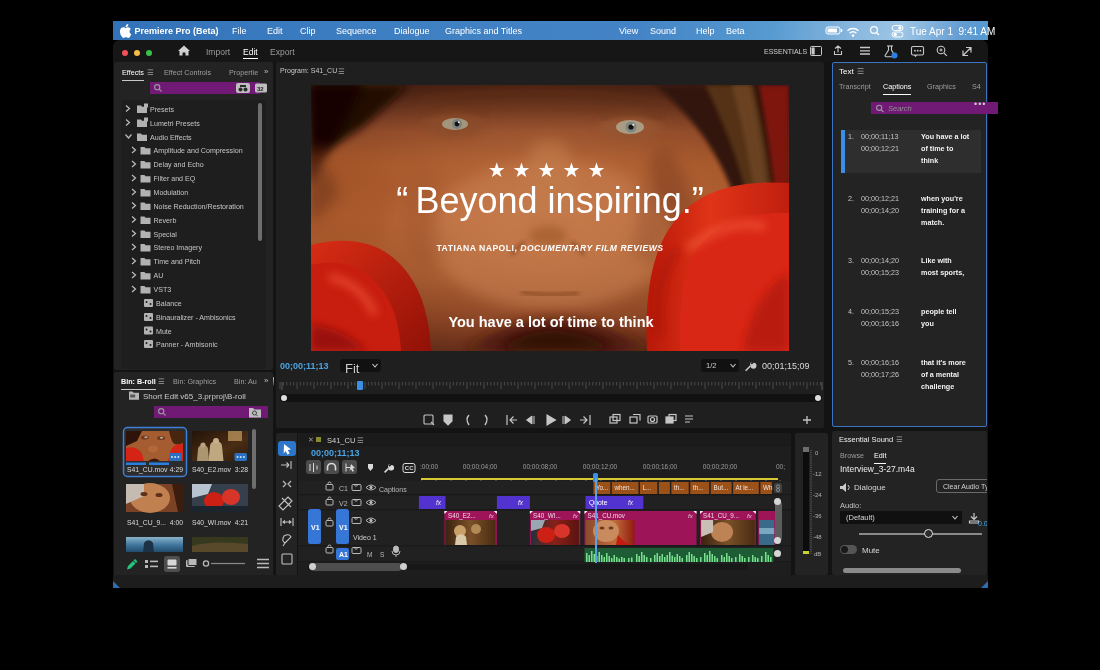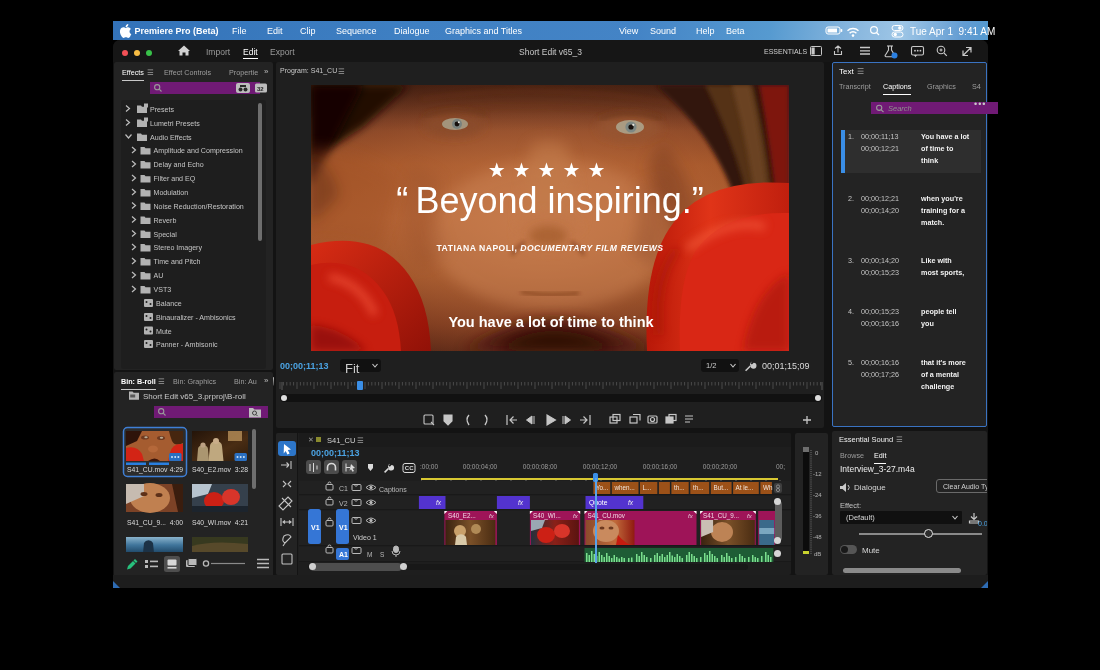--- a/index.html
+++ b/index.html
@@ -70,21 +70,20 @@
     <div id="titlebar" class="abs"></div>
     <div class="abs tl" style="left:9px;background:#f25056"></div>
     <div class="abs tl" style="left:21px;background:#f8bd44"></div>
     <div class="abs tl" style="left:33px;background:#38c149"></div>
     <svg class="abs" width="14" height="13" viewBox="0 0 14 13" style="left:64px;top:4px">
       <path d="M7 1.5 L13 7 H11.5 V11.5 H8.5 V8.5 H5.5 V11.5 H2.5 V7 H1z" fill="#d2d2d2"></path>
     </svg>
     <div class="abs" style="left:93px;top:7px;font-size:8.5px;color:#9b9b9b">Import</div>
     <div class="abs" style="left:130px;top:7px;font-size:8.5px;color:#fff;border-bottom:1px solid #fff;padding-bottom:1px">Edit</div>
     <div class="abs" style="left:157px;top:7px;font-size:8.5px;color:#9b9b9b">Export</div>
-    <div class="abs" style="left:0;top:7px;width:875px;text-align:center;font-size:8.5px;color:#c9c9c9">Short Edit v65_3</div>
     <div class="abs" style="left:651px;top:7.5px;font-size:7px;color:#cfcfcf">ESSENTIALS</div>
     <svg class="abs" width="180" height="22" viewBox="0 0 180 22" style="left:695px;top:0">
       <g stroke="#c8c8c8" fill="none" stroke-width="1">
         <rect x="2.5" y="6.5" width="11" height="9" rx="1"></rect>
         <rect x="3.5" y="7.5" width="3.2" height="7" fill="#c8c8c8" stroke="none"></rect>
         <path d="M30 6.5 v6 M27 8.5 l3-2.5 3 2.5 M26.5 11 v3.5 h7 V11" stroke-width="1.1"></path>
         <g stroke-width="1.3">
           <path d="M52 7.5 h10 M52 10.8 h10 M52 14 h10"></path>
         </g>
       </g>
@@ -914,21 +913,21 @@
       <div class="abs" style="left:64px;top:4px;color:#9e9e9e;font-size:7.5px">☰</div>
       <div class="abs ptab" style="left:8px;top:20px">Browse</div>
       <div class="abs ptab act" style="left:42px;top:20px;border-bottom:1.5px solid #fff;padding-bottom:3px">Edit</div>
       <div class="abs" style="left:8px;top:33px;font-size:8.5px;color:#ededed">Interview_3-27.m4a</div>
       <svg class="abs" width="14" height="11" viewBox="0 0 14 11" style="left:7px;top:51px">
         <path d="M1 4 h2.5 L7 1 v9 L3.5 7 H1z" fill="#c9c9c9"></path>
         <path d="M9 3 a3.5 3.5 0 0 1 0 5" fill="none" stroke="#c9c9c9" stroke-width="1"></path>
       </svg>
       <div class="abs" style="left:22px;top:52px;font-size:8px;color:#d6d6d6">Dialogue</div>
       <div class="abs" style="left:104px;top:48px;width:60px;height:14px;border:1px solid #6a6a6a;border-radius:3px;color:#d2d2d2;font-size:7px;padding:3px 0 0 6px">Clear Audio Typ</div>
-      <div class="abs" style="left:8px;top:70px;font-size:7.5px;color:#c3c3c3">Effect:</div>
+      <div class="abs" style="left:8px;top:70px;font-size:7.5px;color:#c3c3c3">Audio:</div>
       <div class="abs" style="left:8px;top:80px;width:122px;height:13px;background:#101010;border-radius:1px">
         <span style="position:absolute;left:6px;top:2px;font-size:7.5px;color:#d6d6d6">(Default)</span>
         <svg width="8" height="13" style="position:absolute;right:3px;top:0">
             <path d="M1.5 5 l2.5 3 2.5-3" stroke="#ccc" stroke-width="1.1" fill="none"></path>
           </svg>
       </div>
       <svg class="abs" width="12" height="12" viewBox="0 0 12 12" style="left:136px;top:81px">
         <path d="M6 1 v6 M3 4.5 l3 3 3-3 M1.5 9 h9 v2 h-9z" stroke="#c9c9c9" stroke-width="1.2" fill="none"></path>
       </svg>
       <div class="abs" style="left:146px;top:89px;font-size:7px;color:#4ba3e3">0.0</div>

